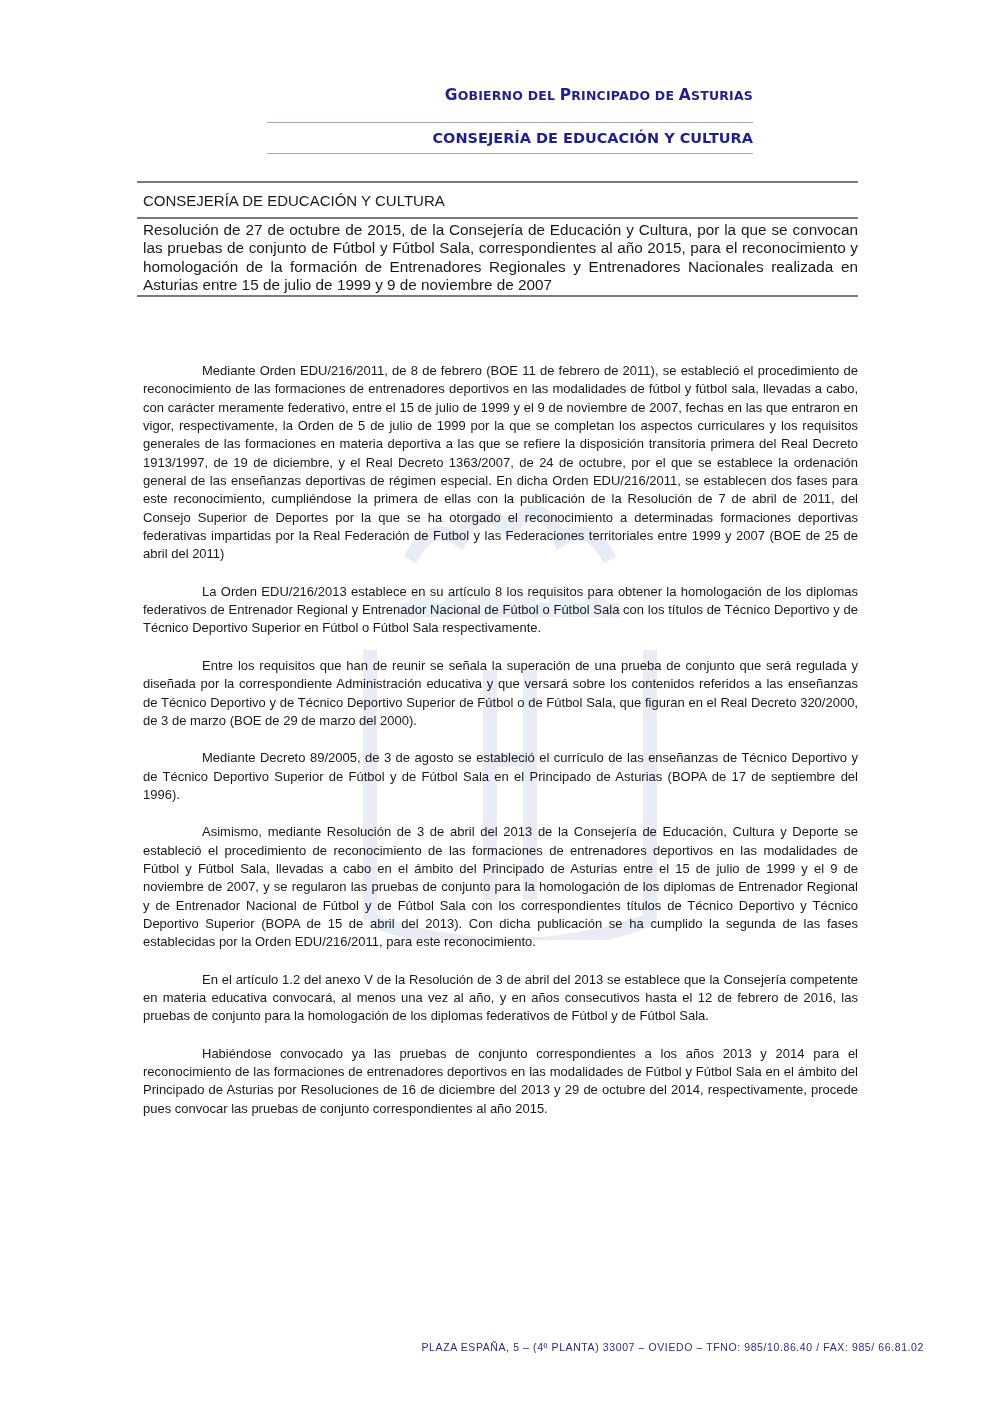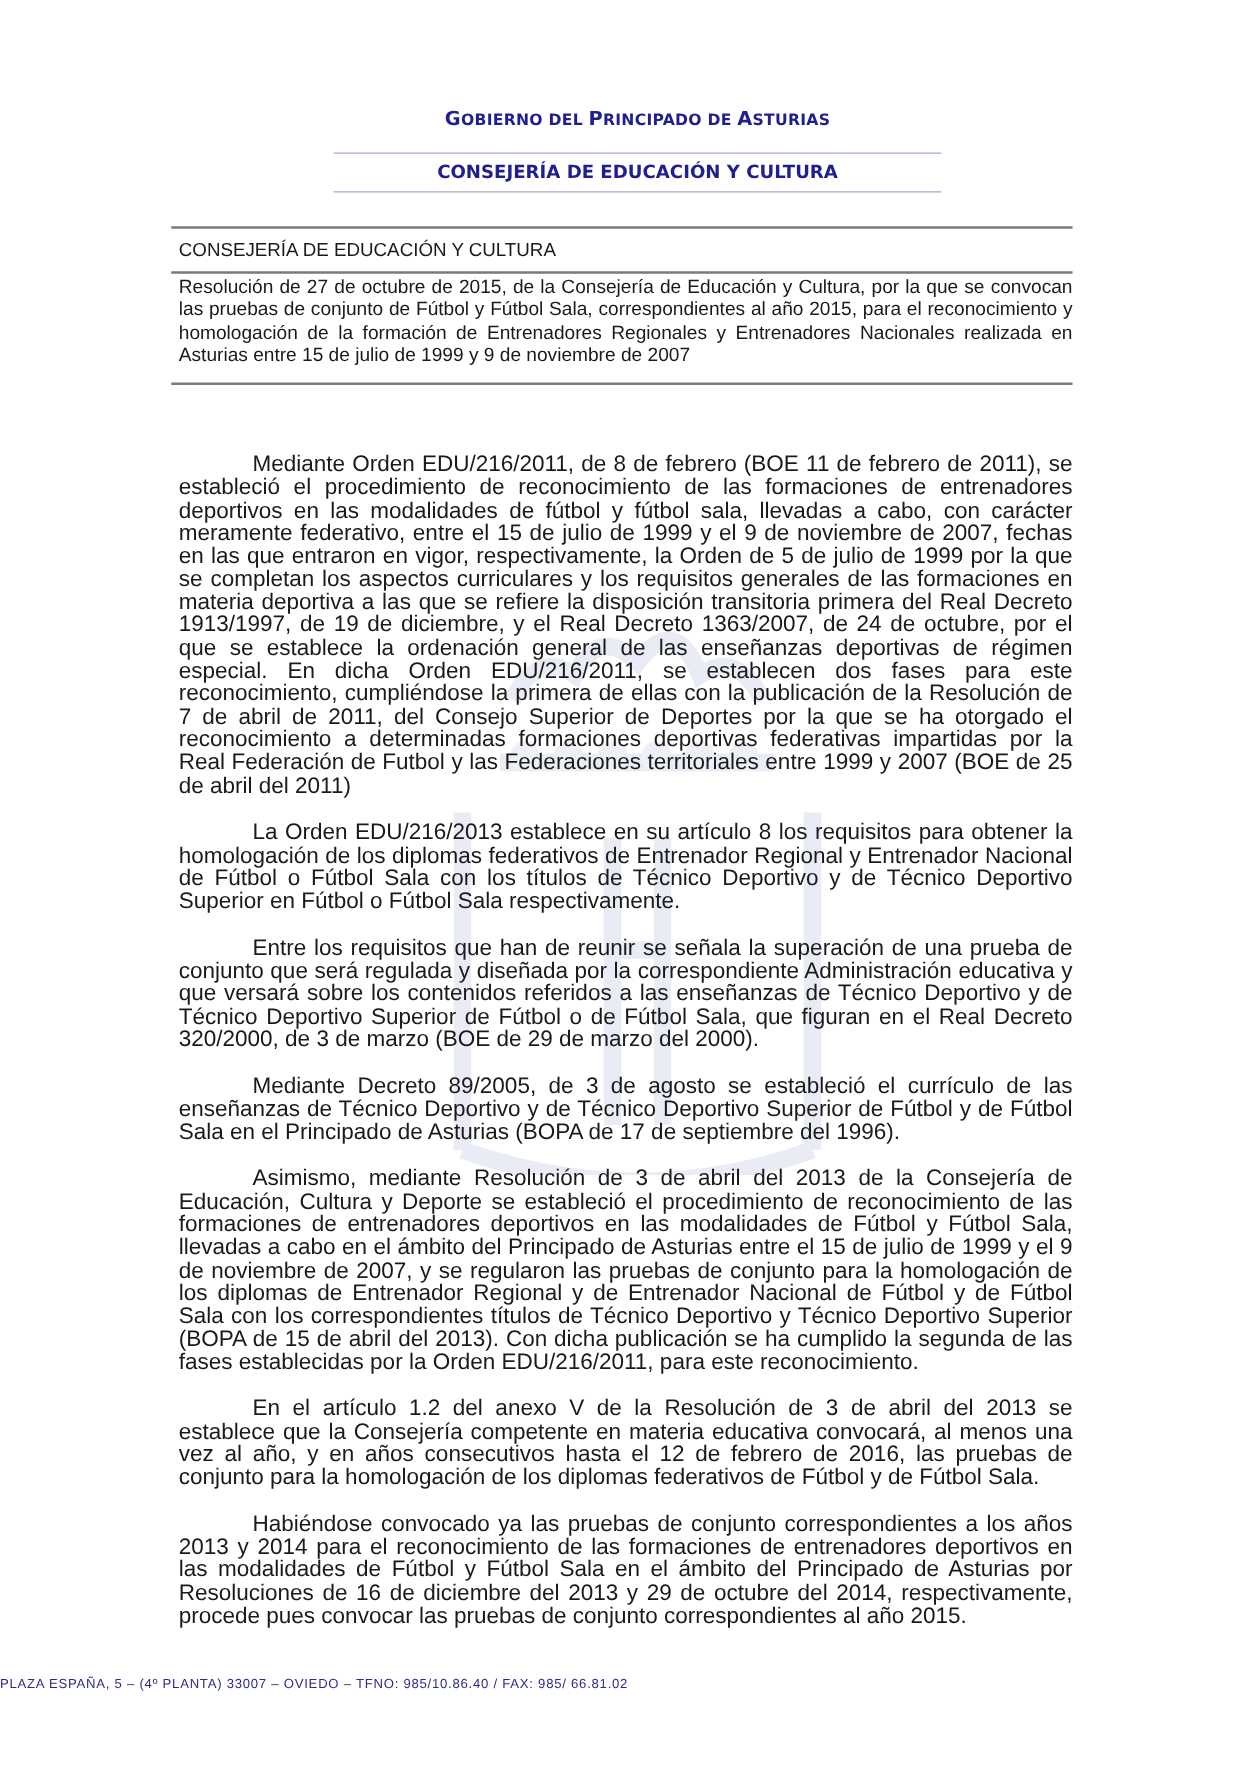--- a/index.html
+++ b/index.html
@@ -2,39 +2,39 @@
 <html><head>
 <meta charset="utf-8">
 <style>
   html, body { margin: 0; padding: 0; background: #ffffff; }
   body { width: 1000px; height: 1415px; position: relative; overflow: hidden;
          font-family: "Liberation Sans", sans-serif; color: #1a1a1a; }
 
   .watermark { position: absolute; left: 340px; top: 500px; width: 340px; height: 440px;
                z-index: 0; pointer-events: none; }
 
-  .letterhead { position: absolute; left: 267px; top: 82px; width: 486px; text-align: center; z-index: 1; }
+  .letterhead { position: absolute; left: 267px; top: 82px; width: 486px; text-align: right; z-index: 1; }
   .gov-title { font-family: "DejaVu Sans", sans-serif; color: #1f1f8f; font-size: 15.5px;
                letter-spacing: 0.2px; margin: 0; height: 26px; line-height: 26px; }
   .gov-title .sc { font-size: 12.5px; }
   .lh-rule { height: 1px; background: #a9a3d6; margin: 0; }
   .dept-title { font-family: "DejaVu Sans", sans-serif; color: #1f1f8f; font-size: 14.5px;
                 height: 30px; line-height: 30px; margin: 0; }
   .rule-top { margin-top: 14px; }
 
   .bulletin { position: absolute; left: 137px; top: 181px; width: 721px; z-index: 1; }
   .b-rule { height: 2px; background: #7a7a7a; }
   .b-section { font-size: 15px; height: 34px; line-height: 36px; padding-left: 6px; color: #1a1a1a; }
-  .b-summary { font-size: 15.3px; line-height: 18.3px; padding: 2px 0 12px 6px; text-align: justify; }
+  .b-summary { font-size: 15.3px; line-height: 18.3px; padding: 2px 0 1px 6px; text-align: justify; }
 
   .content { position: absolute; left: 143px; top: 362px; width: 715px; z-index: 1; }
-  .content p { margin: 0 0 19px 0; font-size: 18px; line-height: 18.35px; text-align: justify;
+  .content p { margin: 0 0 19px 0; font-size: 13px; line-height: 18.35px; text-align: justify;
                text-indent: 59px; }
 
-  .footer { position: absolute; left: 0; top: 1341px; width: 924px; text-align: left;
+  .footer { position: absolute; left: 0; top: 1341px; width: 924px; text-align: right;
             font-size: 10.5px; color: #2b2b8c; letter-spacing: 0.6px; z-index: 1; }
 </style>
 </head>
 <body>
 
 <svg class="watermark" viewBox="0 0 340 440">
   <g fill="none" stroke="#e9ecf5" stroke-width="14">
     <path d="M70 60 q20 -40 50 -20 q20 -40 50 -10 q30 -40 50 10 q30 -20 50 20"></path>
     <path d="M60 110 L280 110"></path>
     <path d="M30 150 L30 420 M310 150 L310 420"></path>

